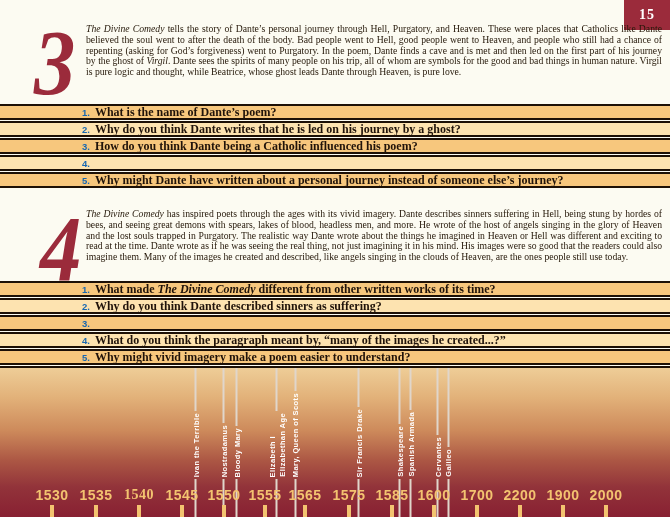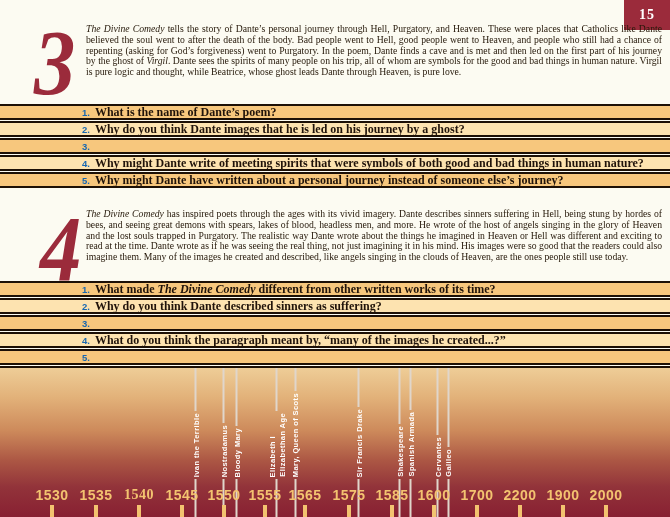--- a/index.html
+++ b/index.html
@@ -76,28 +76,28 @@
   <div id="sections-root">
       <div class="big-num" style="left: 34px; top: 26px;">3</div>
       <div class="para" style="left: 86px; top: 24px;"><span class="it">The Divine Comedy</span><span> tells the story of Dante’s personal journey through Hell, Purgatory, and Heaven.  These were places that Catholics like Dante believed the soul went to after the death of the body.  Bad people went to Hell, good people went to Heaven, and people who still had a chance of repenting (asking for God’s forgiveness) went to Purgatory.  In the poem, Dante finds a cave and is met and then led on the first part of his journey by the ghost of </span><span class="it">Virgil</span><span>.  Dante sees the spirits of many people on his trip, all of whom are symbols for the good and bad things in human nature.  Virgil is pure logic and thought, while Beatrice, whose ghost leads Dante through Heaven, is pure love.</span></div>
       <div class="qblock" style="top: 104px;">
         <div class="q-row dark">
           <span class="q-num">1.</span>
           <span class="q-text"><span>What is the name of Dante’s poem?</span></span>
         </div>
         <div class="q-row light">
           <span class="q-num">2.</span>
-          <span class="q-text"><span>Why do you think Dante images that he is led on his journey by a ghost?</span></span>
+          <span class="q-text"><span>Why do you think Dante writes that he is led on his journey by a ghost?</span></span>
         </div>
         <div class="q-row dark">
           <span class="q-num">3.</span>
+          <span class="q-text"><span>How do you think Dante being a Catholic influenced his poem?</span></span>
         </div>
         <div class="q-row light">
           <span class="q-num">4.</span>
-          <span class="q-text"><span>Why might Dante write of meeting spirits that were symbols of both good and bad things in human nature?</span></span>
         </div>
         <div class="q-row dark">
           <span class="q-num">5.</span>
           <span class="q-text"><span>Why might Dante have written about a personal journey instead of someone else’s journey?</span></span>
         </div>
       </div>
       <div class="big-num" style="left: 40px; top: 212px;">4</div>
       <div class="para" style="left: 86px; top: 209px;"><span class="it">The Divine Comedy</span><span> has inspired poets through the ages with its vivid imagery.  Dante describes sinners suffering in Hell, being stung by hordes of bees, and seeing great demons with spears, lakes of blood, headless men, and more.  He wrote of the host of angels singing in the glory of Heaven and the lost souls trapped in Purgatory.  The realistic way Dante wrote about the things he imagined in Heaven or Hell was different and exciting to read at the time.  Dante wrote as if he was seeing the real thing, not just imagining it in his mind.  His images were so good that the readers could also imagine them.  Many of the images he created and described, like angels singing in the clouds of Heaven, are the ones people still use today.</span></div>
       <div class="qblock" style="top: 281px;">
         <div class="q-row dark">
@@ -110,20 +110,21 @@
         </div>
         <div class="q-row dark">
           <span class="q-num">3.</span>
         </div>
         <div class="q-row light">
           <span class="q-num">4.</span>
           <span class="q-text"><span>What do you think the paragraph meant by, “many of the images he created...?”</span></span>
         </div>
         <div class="q-row dark">
           <span class="q-num">5.</span>
+          <span class="q-text"><span>Why might vivid imagery make a poem easier to understand?</span></span>
         </div>
       </div>
     </div>
   <div class="timeline" id="timeline-root">
       <div class="event" style="left: 29.25%;">
         <div class="seg top"></div>
         <div class="labels">
           <span>Ivan the Terrible</span>
         </div>
         <div class="seg bottom"></div>

